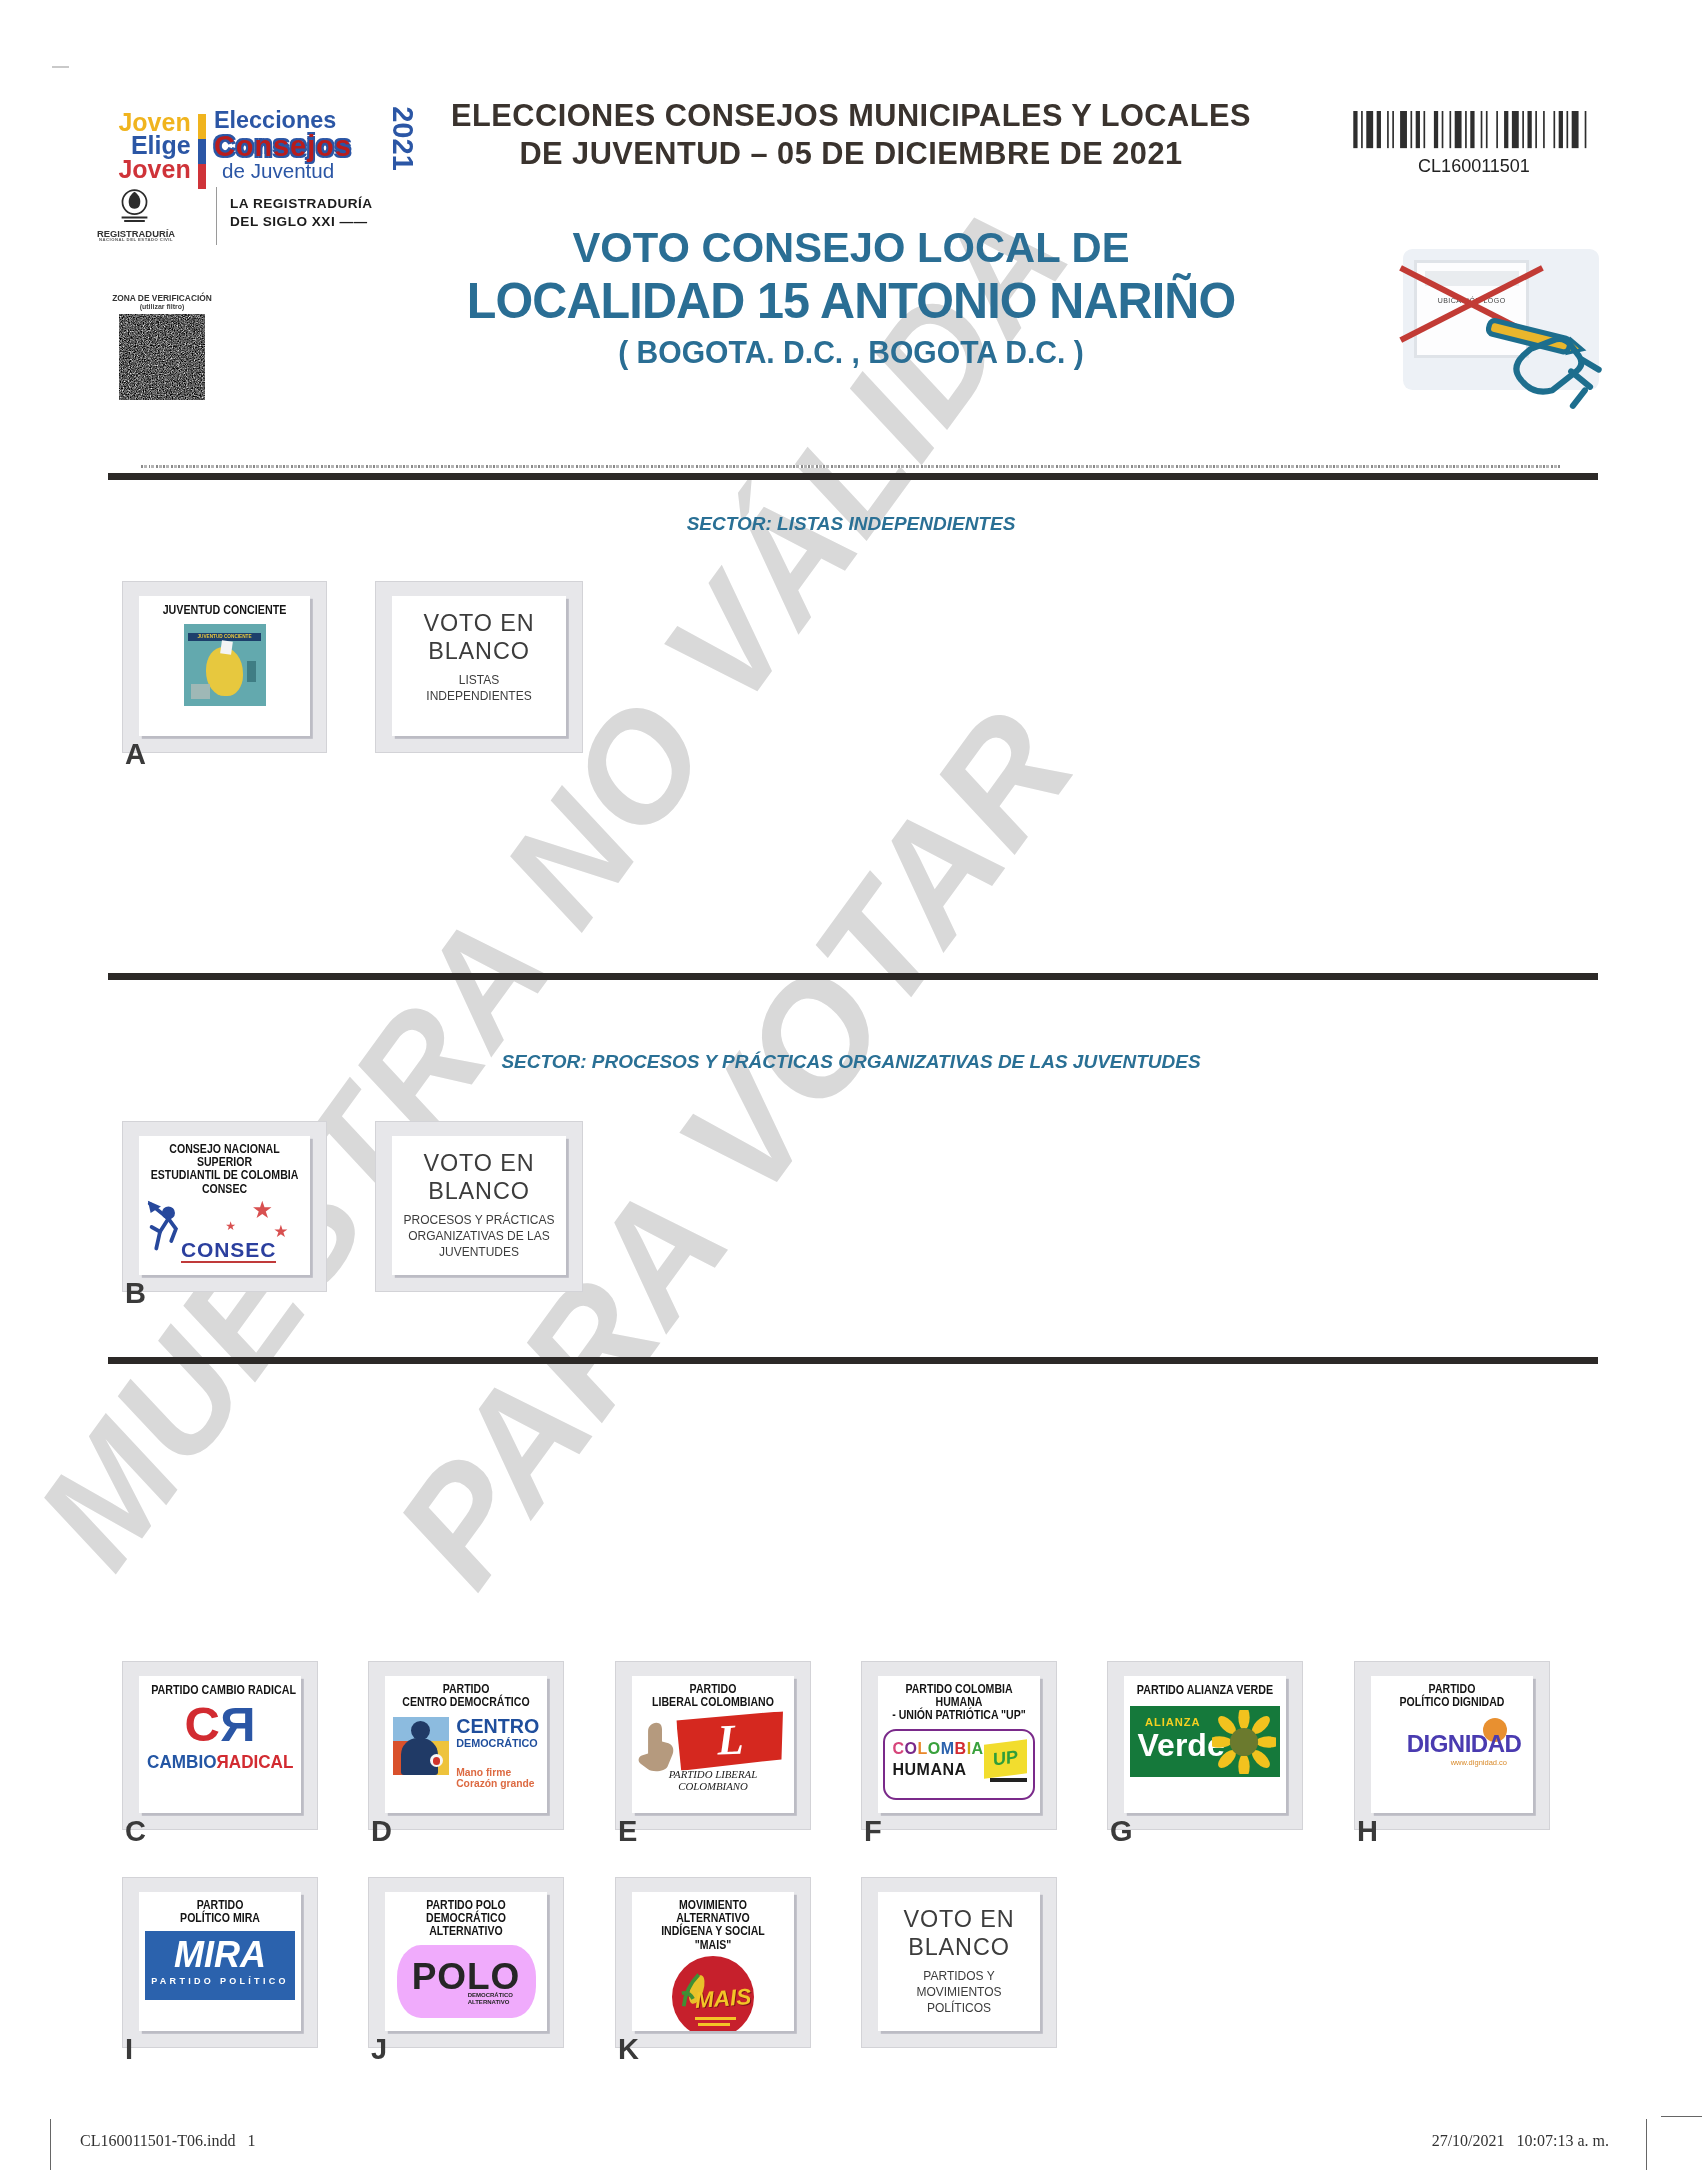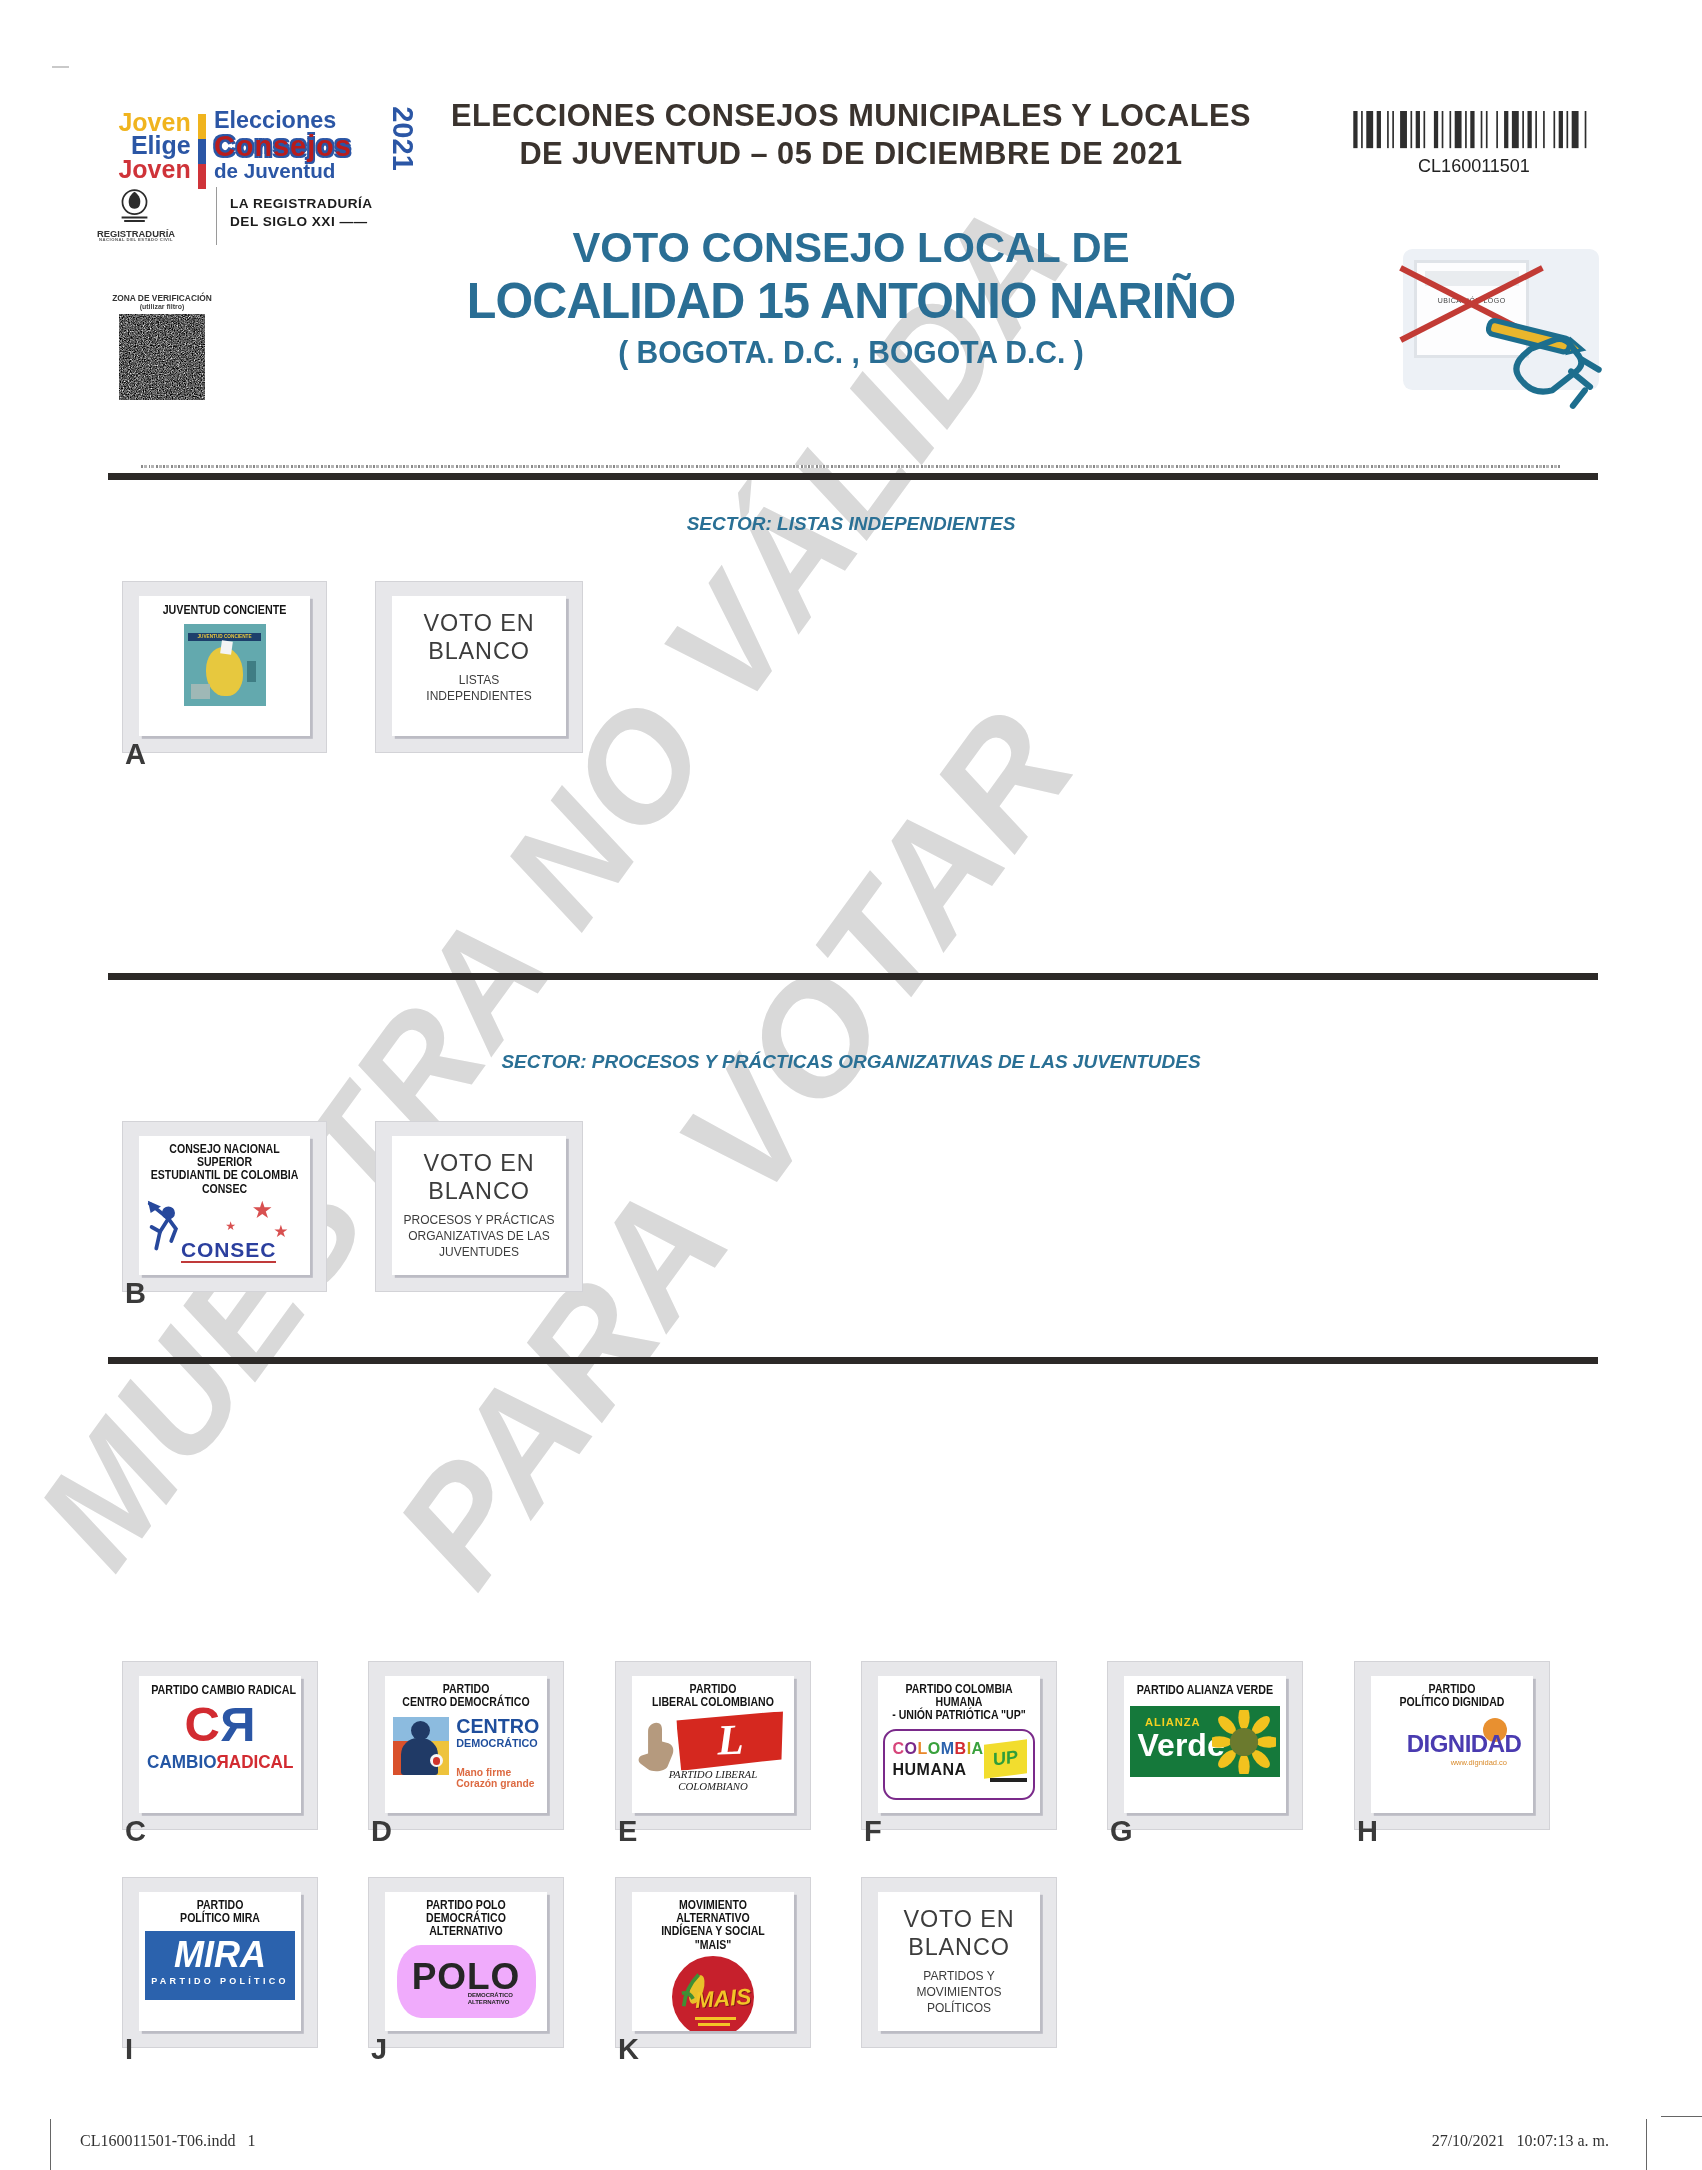--- a/index.html
+++ b/index.html
@@ -18,21 +18,21 @@
        font-size:25px;line-height:.95;}
   .jov .y{color:#f0b41e;display:block;}
   .jov .b{color:#2b56a5;display:block;}
   .jov .r{color:#cf3339;display:block;}
   .tric{position:absolute;left:137px;top:9.4px;width:7.5px;}
   .tric div{width:7.5px;height:25px;}
   .elec{position:absolute;left:153px;top:3.7px;width:173px;line-height:1;}
   .elec .e1{font-size:23.4px;font-weight:800;color:#2b56a5;}
   .elec .e2{font-size:29px;font-weight:800;color:#b91c1c;letter-spacing:0.9px;
             text-shadow:-1.9px -1.9px 0 #2b56a5,1.9px -1.9px 0 #2b56a5,-1.9px 1.9px 0 #2b56a5,1.9px 1.9px 0 #2b56a5;}
-  .elec .e3{font-size:20.6px;font-weight:700;color:#2b56a5;}
+  .elec .e3{font-size:20.6px;font-weight:400;color:#2b56a5;margin-left:8px;}
   .year{position:absolute;left:309px;top:17px;font-size:29px;font-weight:800;color:#2b56a5;
         transform:rotate(90deg);transform-origin:center;}
   .seal{position:absolute;left:52px;top:79px;}
   .regname{position:absolute;left:19px;top:124px;width:112px;text-align:center;
            font-size:9.4px;font-weight:800;color:#333;line-height:1;}
   .regsub{font-size:4.2px;font-weight:700;color:#555;letter-spacing:0.5px;}
   .regdiv{position:absolute;left:155px;top:82px;width:0.9px;height:58px;background:#9a9a9a;}
   .slogan{position:absolute;left:169px;top:90px;font-size:13.6px;font-weight:800;color:#1c1c1c;
           line-height:1.35;letter-spacing:0.5px;}
   

